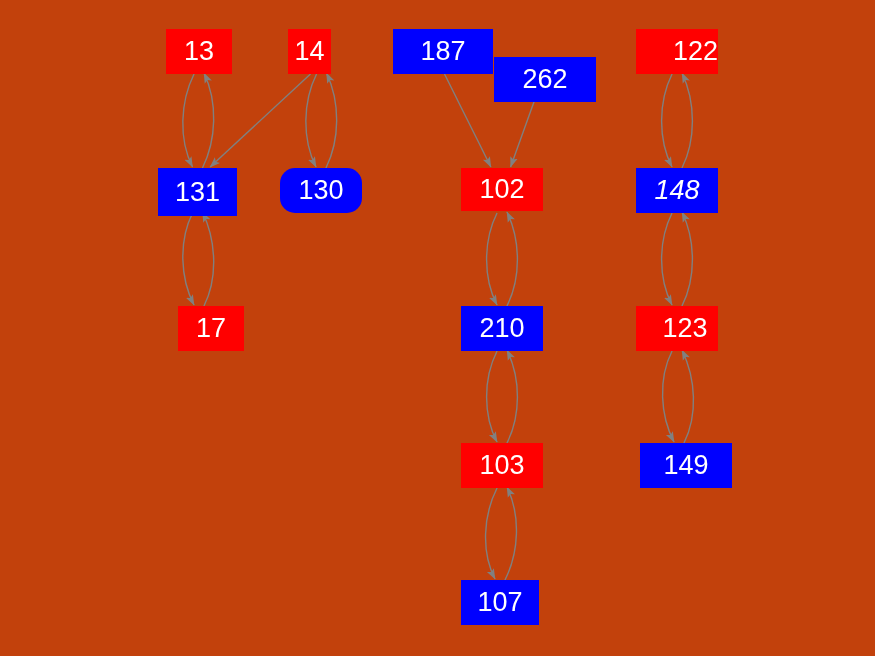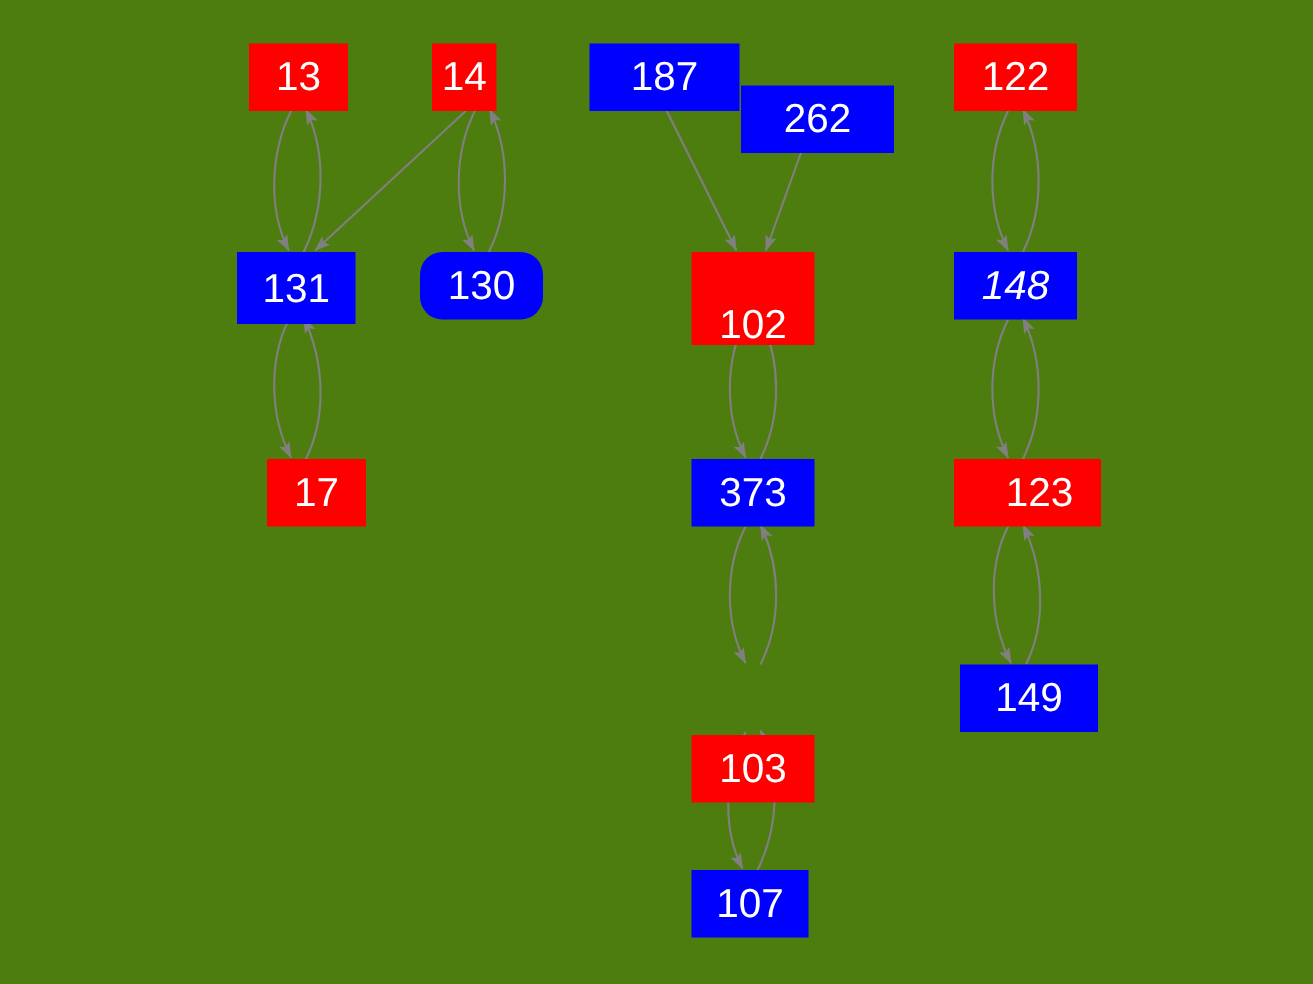--- a/index.html
+++ b/index.html
@@ -1,19 +1,19 @@
 <!DOCTYPE html>
 <html><head>
 <meta charset="utf-8">
 <title>Graph Diagram</title>
 <style>
   html,body{margin:0;padding:0;background:#ffffff;}
   body{width:875px;height:656px;overflow:hidden;
        font-family:"Liberation Sans","DejaVu Sans",sans-serif;}
-  #canvas{position:relative;width:875px;height:656px;background:#4d7c0f;}
+  #canvas{position:relative;width:875px;height:656px;background:#c2410c;}
   #edge-layer{position:absolute;left:0;top:0;width:875px;height:656px;}
   .node{position:absolute;display:flex;align-items:center;justify-content:center;
         color:#ffffff;font-size:27px;line-height:1;letter-spacing:0px;
         box-sizing:border-box;user-select:none;}
   .node.red{background:#ff0000;}
   .node.blue{background:#0000ff;}
 </style>
 </head>
 <body>
 
@@ -54,45 +54,45 @@
       </div>
       <div class="node red" style="left: 288px; top: 29px; width: 43px; height: 45px;">
         <span>14</span>
       </div>
       <div class="node blue" style="left: 393px; top: 29px; width: 100px; height: 45px;">
         <span>187</span>
       </div>
       <div class="node blue" style="left: 494px; top: 29px; width: 102px; height: 45px; margin-top: 28px;">
         <span>262</span>
       </div>
-      <div class="node red" style="left: 636px; top: 29px; width: 82px; height: 45px;">
+      <div class="node red" style="left: 636px; top: 29px; width: 82px; height: 45px; justify-content: flex-end;">
         <span>122</span>
       </div>
       <div class="node blue" style="left: 158px; top: 168px; width: 79px; height: 48px;">
         <span>131</span>
       </div>
       <div class="node blue" style="left: 280px; top: 168px; width: 82px; height: 45px; border-radius: 15px;">
         <span>130</span>
       </div>
-      <div class="node red" style="left: 461px; top: 168px; width: 82px; height: 62px; align-items: flex-end;">
+      <div class="node red" style="left: 461px; top: 168px; width: 82px; height: 43px;">
         <span>102</span>
       </div>
       <div class="node blue" style="left: 636px; top: 168px; width: 82px; height: 45px; font-style: italic;">
         <span>148</span>
       </div>
       <div class="node red" style="left: 166px; top: 306px; width: 66px; height: 45px; margin-left: 12px;">
         <span>17</span>
       </div>
       <div class="node blue" style="left: 461px; top: 306px; width: 82px; height: 45px;">
-        <span>373</span>
+        <span>210</span>
       </div>
-      <div class="node red" style="left: 636px; top: 306px; width: 98px; height: 45px; padding-left: 16px;">
+      <div class="node red" style="left: 636px; top: 306px; width: 82px; height: 45px; padding-left: 16px;">
         <span>123</span>
       </div>
-      <div class="node red" style="left: 461px; top: 443px; width: 82px; height: 45px; margin-top: 47px;">
+      <div class="node red" style="left: 461px; top: 443px; width: 82px; height: 45px;">
         <span>103</span>
       </div>
       <div class="node blue" style="left: 640px; top: 443px; width: 92px; height: 45px;">
         <span>149</span>
       </div>
       <div class="node blue" style="left: 461px; top: 580px; width: 78px; height: 45px;">
         <span>107</span>
       </div>
     </div>
 </div>

